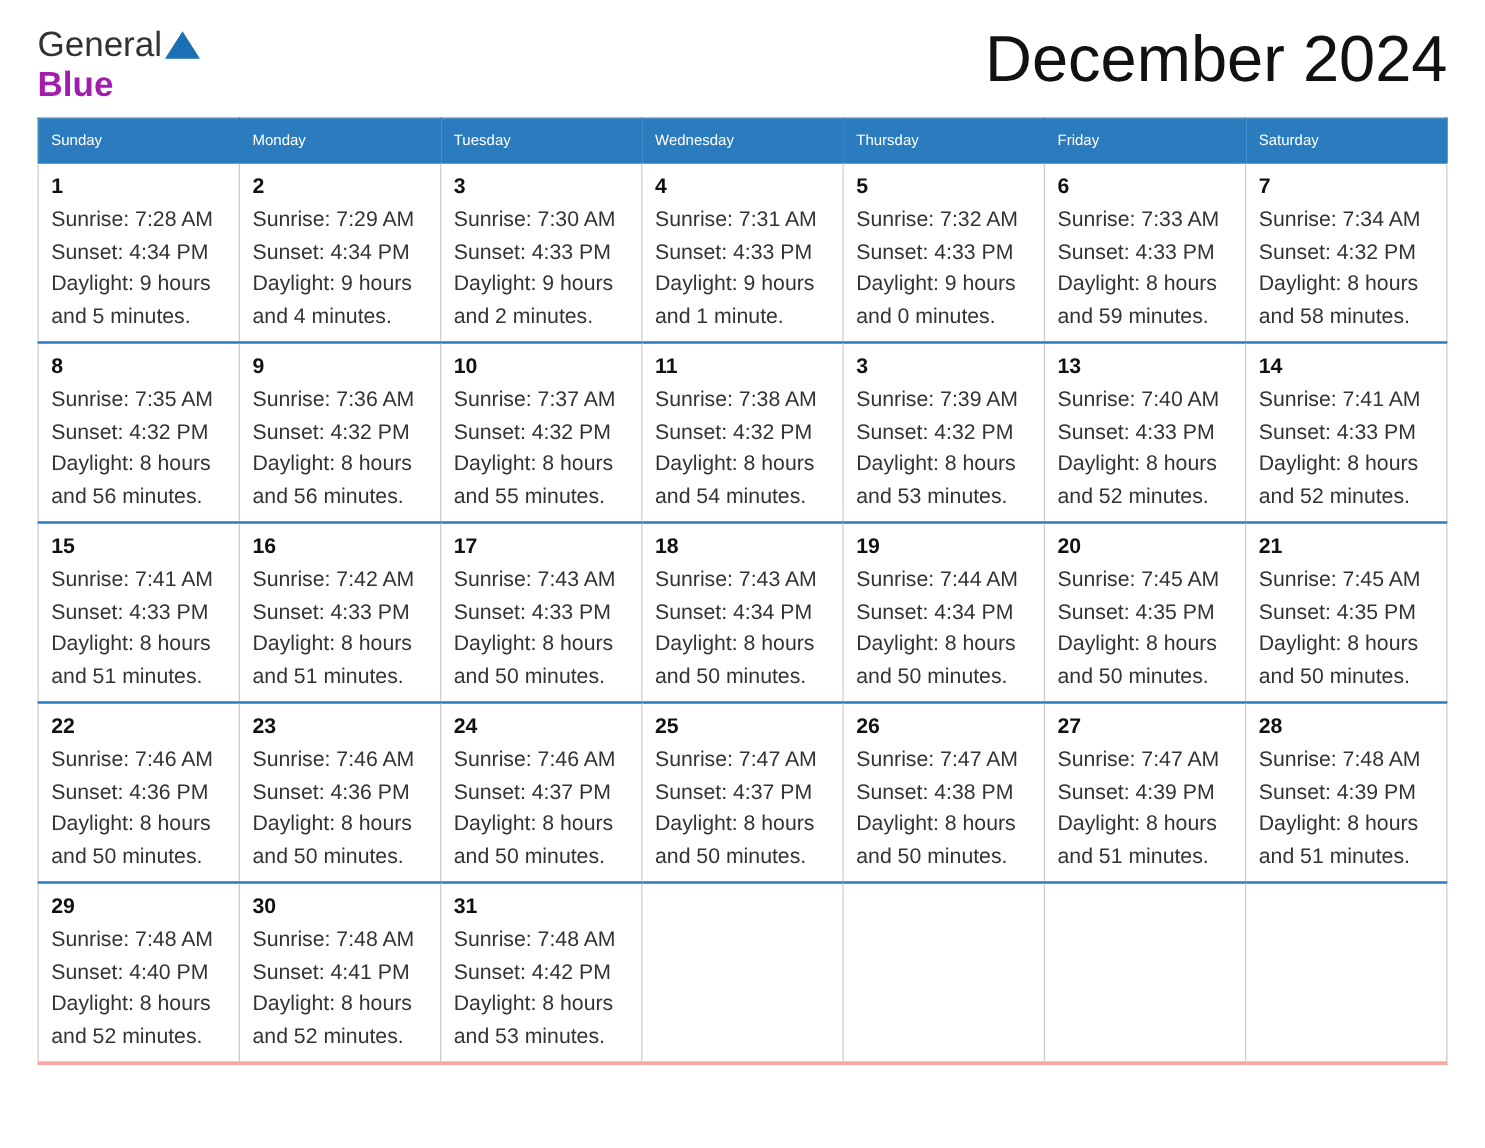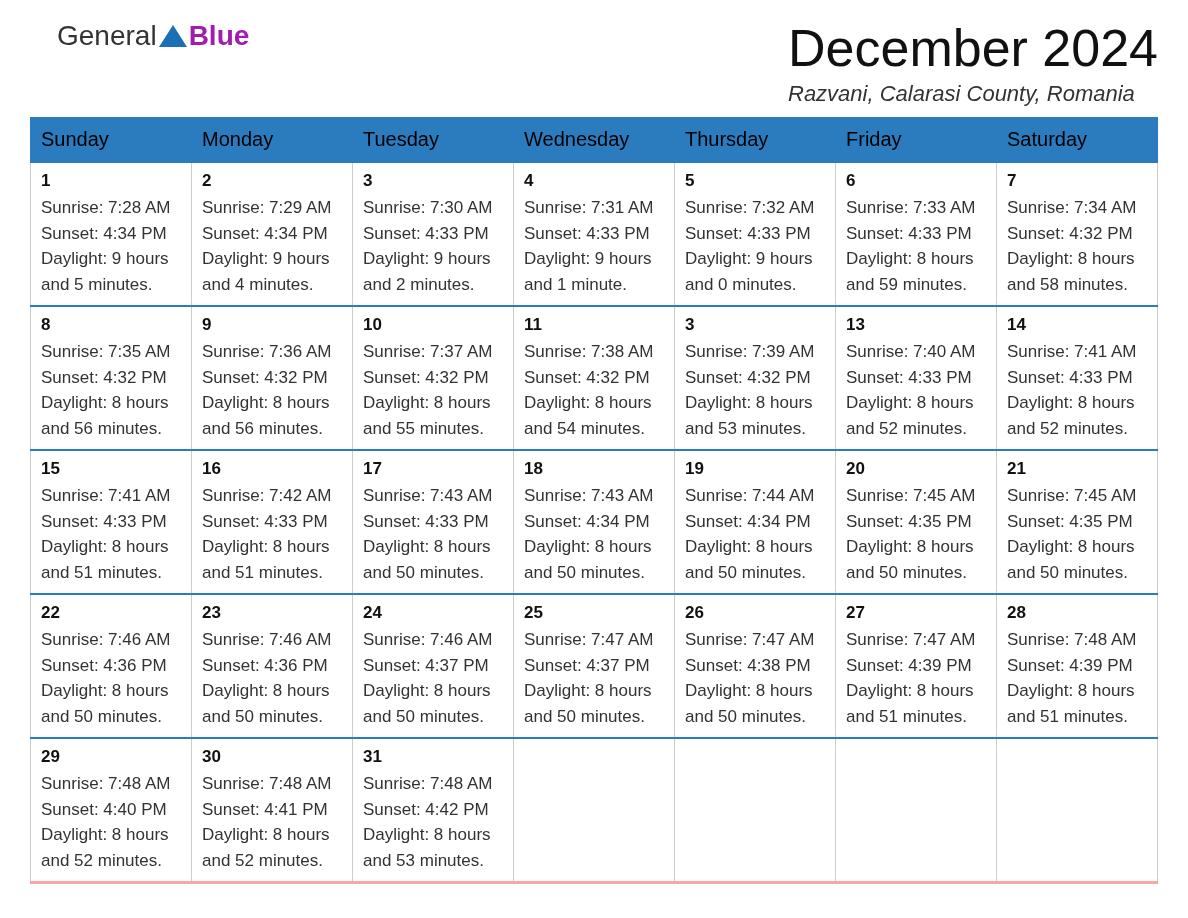--- a/index.html
+++ b/index.html
@@ -11,23 +11,22 @@
       min-height: 918px;
     }
     .header {
       display: flex;
       justify-content: space-between;
       align-items: flex-start;
       margin-bottom: 10px;
     }
     .logo {
       display: flex;
-      flex-direction: row;
+      flex-direction: column;
       align-items: flex-start;
-      margin-left: 27px;
     }
     .logo-text {
       display: flex;
       align-items: center;
       font-size: 28px;
       font-weight: normal;
       color: #333;
     }
     .logo-general { color: #333; font-weight: 400; }
     .logo-triangle {
@@ -57,22 +56,22 @@
       font-style: italic;
       margin-top: 4px;
     }
     .calendar {
       width: 100%;
       border-collapse: collapse;
       margin-top: 8px;
     }
     .calendar thead tr th {
       background-color: #2b7bbf;
-      color: #000000;
-      font-size: 20px;
+      color: #ffffff;
+      font-size: 12px;
       font-weight: normal;
       padding: 10px 10px;
       text-align: left;
       border: 1px solid #2b7bbf;
     }
     .calendar tbody tr td {
       vertical-align: top;
       padding: 8px 10px;
       border: 1px solid #ccc;
       font-size: 13px;
@@ -113,21 +112,20 @@
 <div class="header">
   <div class="logo">
     <div class="logo-text">
       <span class="logo-general">General</span>
       <span class="logo-triangle"></span>
     </div>
     <span class="logo-blue">Blue</span>
   </div>
   <div class="title-block">
     <div class="month-title">December 2024</div>
-    <div class="location">Razvani, Calarasi County, Romania</div>
   </div>
 </div>
 
 <table class="calendar">
   <thead>
     <tr>
     <th>Sunday</th>
         <th>Monday</th>
         <th>Tuesday</th>
         <th>Wednesday</th>

